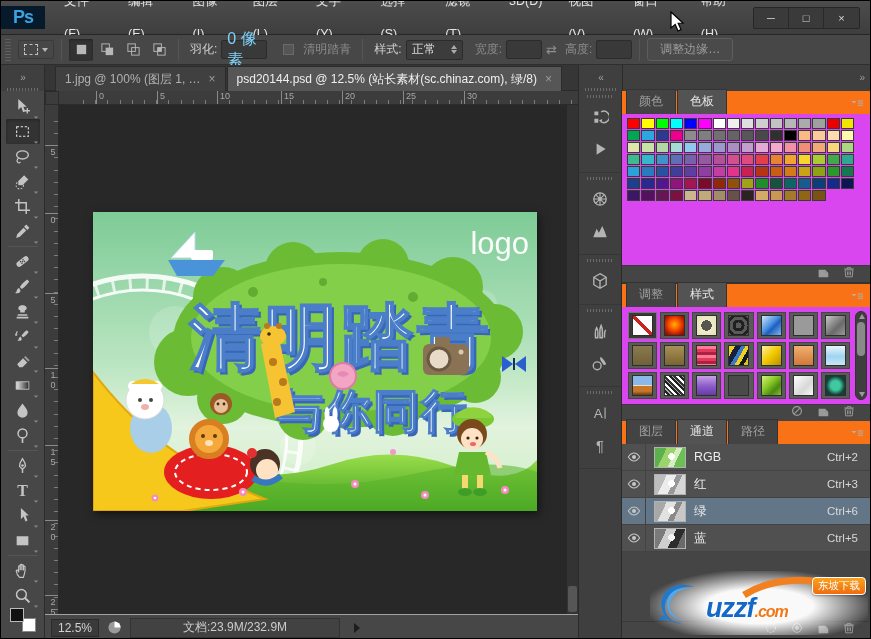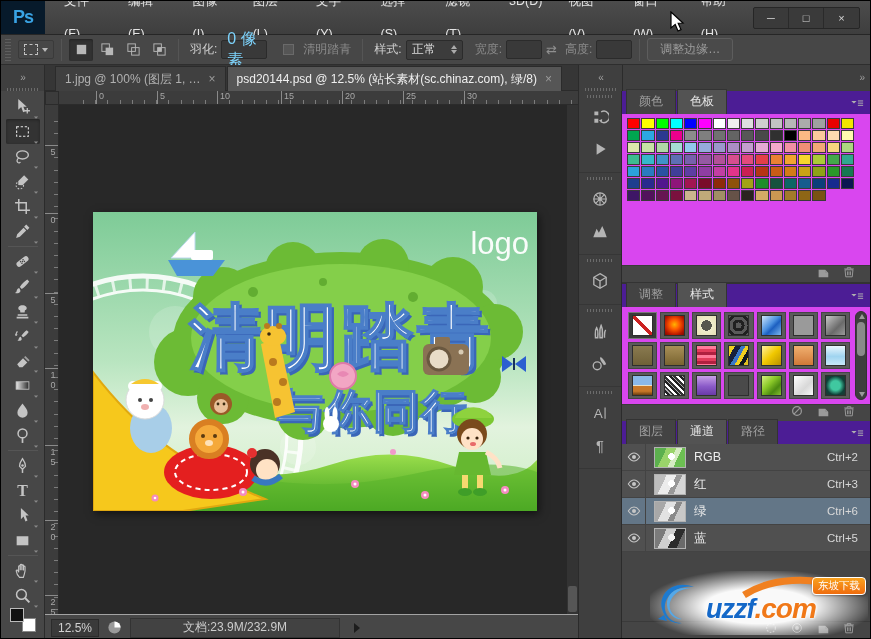--- a/index.html
+++ b/index.html
@@ -2,21 +2,21 @@
 <html><head>
 <meta charset="utf-8">
 <style>
   html,body{margin:0;padding:0;background:#1a1a1a;}
   *{box-sizing:border-box;}
   #app{position:relative;width:871px;height:639px;background:#474747;border:1px solid #000;
        font-family:"Liberation Sans","DejaVu Sans",sans-serif;overflow:hidden;color:#dcdcdc;}
   
   .menubar{position:absolute;top:0;left:0;right:0;height:34px;background:linear-gradient(#4c4c4c,#3e3e3e);
            border-bottom:1px solid #262626;display:flex;align-items:center;}
-  .ps-logo{width:46px;height:33px;background:#071a2b;color:#39a3e4;font-weight:bold;font-size:18px;
+  .ps-logo{width:46px;height:23px;background:#071a2b;color:#39a3e4;font-weight:bold;font-size:18px;
            display:flex;align-items:center;justify-content:center;letter-spacing:-1px;}
   .menu-items{display:flex;margin-left:6px;}
   .menu-item{padding:0 13px;line-height:33px;font-size:12.5px;color:#e4e4e4;cursor:default;}
   .win-controls{margin-left:auto;margin-right:10px;display:flex;background:#3a3a3a;border:1px solid #262626;border-radius:2px;}
   .win-btn{width:35px;height:20px;display:flex;align-items:center;justify-content:center;font-size:11px;
            color:#d6d6d6;border-right:1px solid #2a2a2a;}
   .win-btn:last-child{border-right:none;}
   
   .optionsbar{position:absolute;top:34px;left:0;right:0;height:30px;background:#474747;border-bottom:1px solid #2e2e2e;
               display:flex;align-items:center;font-size:12px;}
@@ -86,21 +86,21 @@
   .doc-field{background:#424242;border:1px solid #333;height:20px;width:210px;display:flex;align-items:center;
              justify-content:center;color:#cccccc;position:relative;}
   .doc-arrow{width:0;height:0;border-top:5px solid transparent;border-bottom:5px solid transparent;border-left:6px solid #1d1d1d;margin-left:6px;}
   
   .icondock{position:absolute;left:577px;top:90px;bottom:0;width:44px;background:#3f3f3f;border-left:1px solid #2b2b2b;border-right:1px solid #2b2b2b;}
   .dock-group{padding:2px 0 6px;border-bottom:1px solid #363636;}
   .dock-btn{width:34px;height:30px;margin:2px auto;display:flex;align-items:center;justify-content:center;color:#b4b4b4;border-radius:3px;}
   
   .panels{position:absolute;left:621px;top:90px;bottom:0;right:0;background:#474747;display:flex;flex-direction:column;}
   .panel{border-bottom:2px solid #333;display:flex;flex-direction:column;}
-  .ptab-strip{height:23px;background:#4c1d95;display:flex;align-items:flex-end;padding-left:4px;position:relative;}
+  .ptab-strip{height:23px;background:#f97316;display:flex;align-items:flex-end;padding-left:4px;position:relative;}
   .ptab{padding:3px 12px 4px;font-size:12px;color:#9f9f9f;background:#434343;border:1px solid #333;border-bottom:none;margin-right:1px;}
   .ptab.active{background:#535353;color:#e6e6e6;font-family:Liberation Serif, serif;}
   .pmenu{position:absolute;right:6px;top:6px;color:#b0b0b0;}
   .panel-body{background:#d946ef;flex:1;position:relative;}
   .pfooter{height:17px;background:#454545;border-top:1px solid #3a3a3a;display:flex;align-items:center;
            justify-content:flex-end;gap:12px;padding-right:14px;color:#9a9a9a;}
   
   #swatches{display:grid;grid-template-columns:repeat(16,1fr);gap:1px;padding:4px 16px 4px 5px;}
   .swatch{height:11px;border:1px solid #3a3a3a;}
   
@@ -123,21 +123,21 @@
   .thumb.green{background:radial-gradient(circle at 55% 45%,#fff 0 17%,transparent 18%),linear-gradient(115deg,#a8a8a8 0 30%,#e2e2e2 30% 55%,#8a8a8a 55% 70%,#c8c8c8 70%);}
   .thumb.blue{background:radial-gradient(circle at 55% 45%,#f2f2f2 0 17%,transparent 18%),linear-gradient(115deg,#7a7a7a 0 30%,#cfcfcf 30% 55%,#2c2c2c 55% 78%,#6a6a6a 78%);}
   .chan-name{flex:1;color:#ececec;}
   .chan-key{color:#d8d8d8;margin-right:12px;font-size:11.5px;}
   .chan-empty{flex:1;background:#454545;}
   
   .watermark{position:absolute;right:2px;bottom:3px;width:218px;height:64px;z-index:40;
              background:radial-gradient(ellipse at 50% 55%,rgba(255,255,255,.97) 35%,rgba(255,255,255,0) 75%);}
   .wm-text{position:absolute;left:56px;top:22px;font-size:27px;font-weight:bold;font-style:italic;color:#1468c8;
            text-shadow:0 0 3px #fff,0 0 3px #fff;letter-spacing:-1px;}
-  .wm-tld{color:#f07818;font-size:28px;}
+  .wm-tld{color:#f07818;font-size:16px;}
   .wm-badge{position:absolute;right:2px;top:6px;background:linear-gradient(#f9a21e,#ef6c0e);color:#fff;font-size:10.5px;
             padding:1px 5px;border:1.5px solid #fff;border-radius:4px;box-shadow:0 1px 2px rgba(0,0,0,.3);}
   
   .cursor{position:absolute;left:668px;top:10px;z-index:60;pointer-events:none;}
 </style>
 </head>
 <body>
 
 <div id="app">
 

